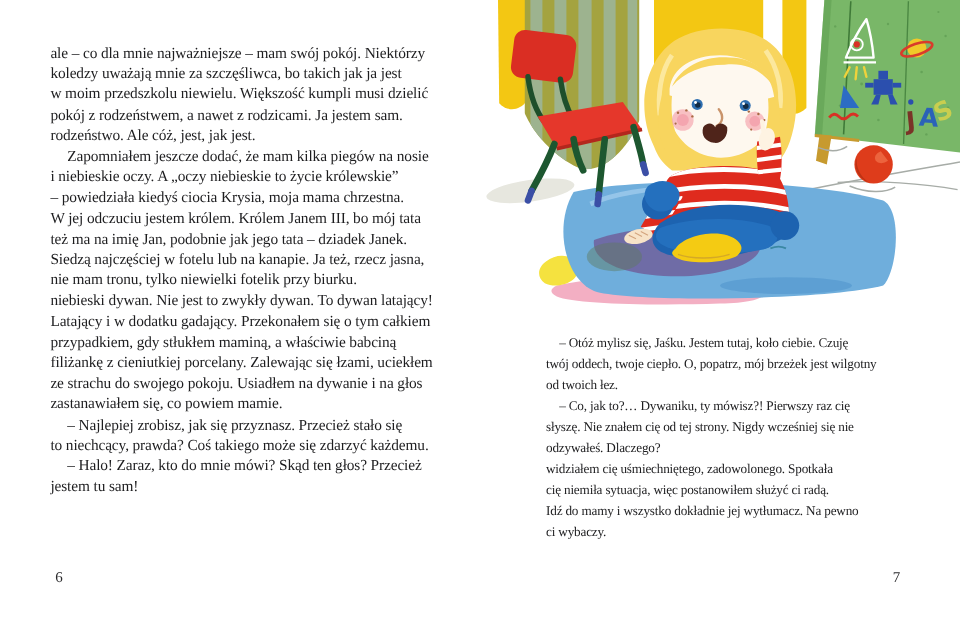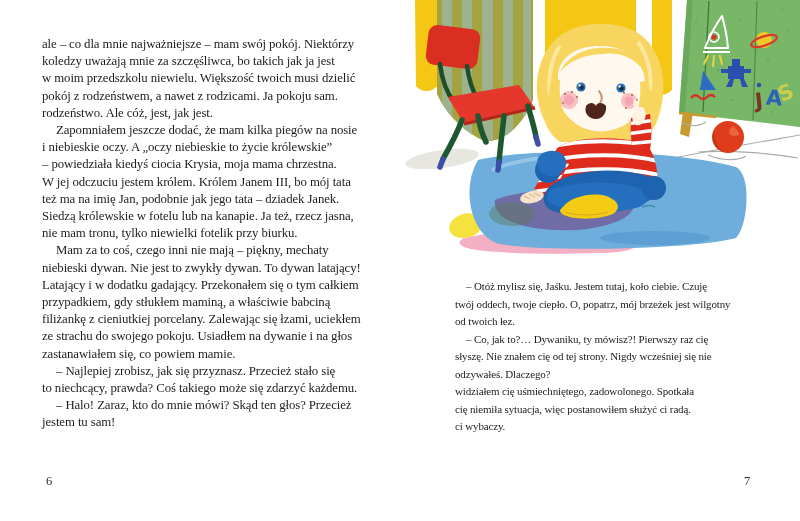--- a/index.html
+++ b/index.html
@@ -21,31 +21,30 @@
 </style>
 </head>
 <body>
 
 <div class="spread">
 
   <div class="page page-left">
     <div class="textblock left-text">
         <div class="tline">ale – co dla mnie najważniejsze – mam swój pokój. Niektórzy</div>
         <div class="tline">koledzy uważają mnie za szczęśliwca, bo takich jak ja jest</div>
-        <div class="tline">w moim przedszkolu niewielu. Większość twoich musi dzielić</div>
-        <div class="tline">pokój z rodzeństwem, a nawet z rodzicami. Ja pokoju sam.</div>
+        <div class="tline">w moim przedszkolu niewielu. Większość kumpli musi dzielić</div>
+        <div class="tline">pokój z rodzeństwem, a nawet z rodzicami. Ja jestem sam.</div>
         <div class="tline">rodzeństwo. Ale cóż, jest, jak jest.</div>
         <div class="tline ind">Zapomniałem jeszcze dodać, że mam kilka piegów na nosie</div>
         <div class="tline">i niebieskie oczy. A „oczy niebieskie to życie królewskie”</div>
         <div class="tline">– powiedziała kiedyś ciocia Krysia, moja mama chrzestna.</div>
         <div class="tline">W jej odczuciu jestem królem. Królem Janem III, bo mój tata</div>
         <div class="tline">też ma na imię Jan, podobnie jak jego tata – dziadek Janek.</div>
-        <div class="tline">Siedzą królewskie w fotelu lub na kanapie. Ja też, rzecz jasna,</div>
+        <div class="tline">Siedzą najczęściej w fotelu lub na kanapie. Ja też, rzecz jasna,</div>
         <div class="tline">nie mam tronu, tylko niewielki fotelik przy biurku.</div>
-        <div class="tline ind">Mam za to coś, czego inni nie mają – piękny, mechaty</div>
         <div class="tline">niebieski dywan. Nie jest to zwykły dywan. To dywan latający!</div>
         <div class="tline">Latający i w dodatku gadający. Przekonałem się o tym całkiem</div>
         <div class="tline">przypadkiem, gdy stłukłem maminą, a właściwie babciną</div>
         <div class="tline">filiżankę z cieniutkiej porcelany. Zalewając się łzami, uciekłem</div>
         <div class="tline">ze strachu do swojego pokoju. Usiadłem na dywanie i na głos</div>
         <div class="tline">zastanawiałem się, co powiem mamie.</div>
         <div class="tline ind">– Najlepiej zrobisz, jak się przyznasz. Przecież stało się</div>
         <div class="tline">to niechcący, prawda? Coś takiego może się zdarzyć każdemu.</div>
         <div class="tline ind">– Halo! Zaraz, kto do mnie mówi? Skąd ten głos? Przecież</div>
         <div class="tline">jestem tu sam!</div>
@@ -291,17 +290,18 @@
 
     <div class="textblock right-text">
         <div class="tline ind">– Otóż mylisz się, Jaśku. Jestem tutaj, koło ciebie. Czuję</div>
         <div class="tline">twój oddech, twoje ciepło. O, popatrz, mój brzeżek jest wilgotny</div>
         <div class="tline">od twoich łez.</div>
         <div class="tline ind">– Co, jak to?… Dywaniku, ty mówisz?! Pierwszy raz cię</div>
         <div class="tline">słyszę. Nie znałem cię od tej strony. Nigdy wcześniej się nie</div>
         <div class="tline">odzywałeś. Dlaczego?</div>
         <div class="tline">widziałem cię uśmiechniętego, zadowolonego. Spotkała</div>
         <div class="tline">cię niemiła sytuacja, więc postanowiłem służyć ci radą.</div>
+        <div class="tline">Idź do mamy i wszystko dokładnie jej wytłumacz. Na pewno</div>
         <div class="tline">ci wybaczy.</div>
       </div>
     <div class="pagenum pagenum-right">7</div>
   </div>
 </div>
 
 </body></html>

